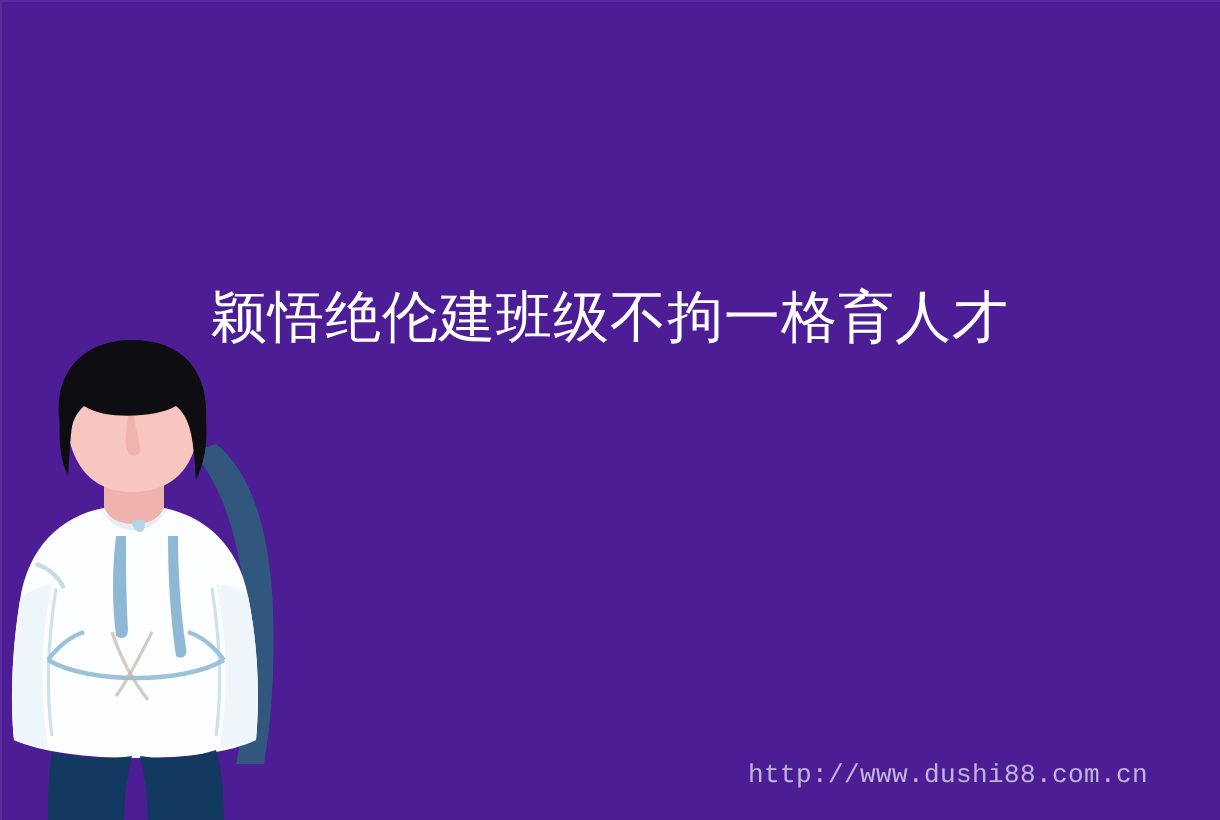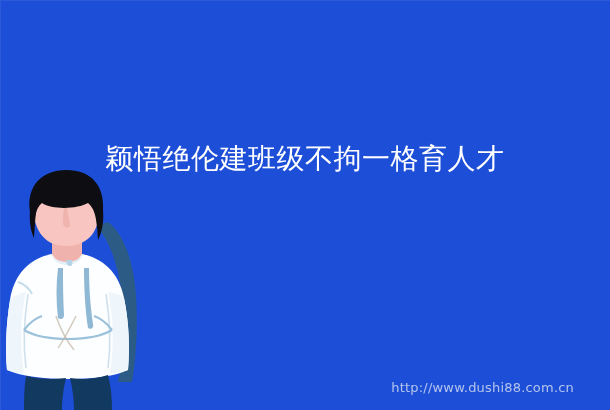--- a/index.html
+++ b/index.html
@@ -6,21 +6,21 @@
     margin: 0;
     padding: 0;
     background: #ffffff;
   }
   #banner {
     position: relative;
     width: 610px;
     height: 410px;
     overflow: hidden;
     font-family: "DejaVu Sans", "Liberation Sans", sans-serif;
-    background: #1d4ed8;
+    background: #4c1d95;
   }
   
   #banner::after {
     content: "";
     position: absolute;
     inset: 0;
     pointer-events: none;
     box-shadow: inset 1px 1px 0 rgba(255,255,255,0.07);
   }
   .bg-fill {
@@ -44,20 +44,21 @@
   
   .watermark {
     position: absolute;
     right: 36px;
     bottom: 14px;
     color: rgba(236,240,243,0.72);
     font-size: 13px;
     line-height: 16px;
     letter-spacing: 0.2px;
     white-space: nowrap;
+    font-family: Liberation Mono, monospace;
   }
   
   .figure {
     position: absolute;
     left: 0px;
     bottom: 0px;
     width: 160px;
     height: 240px;
   }
   .figure svg {

